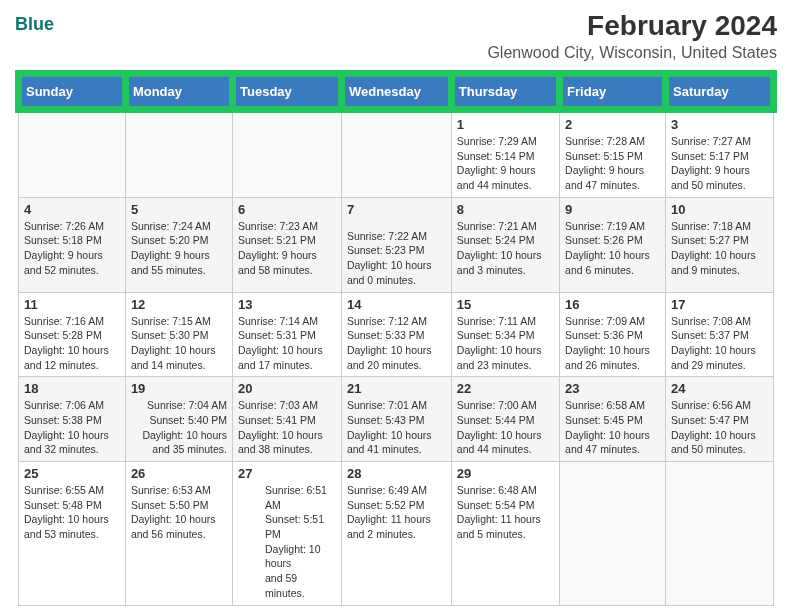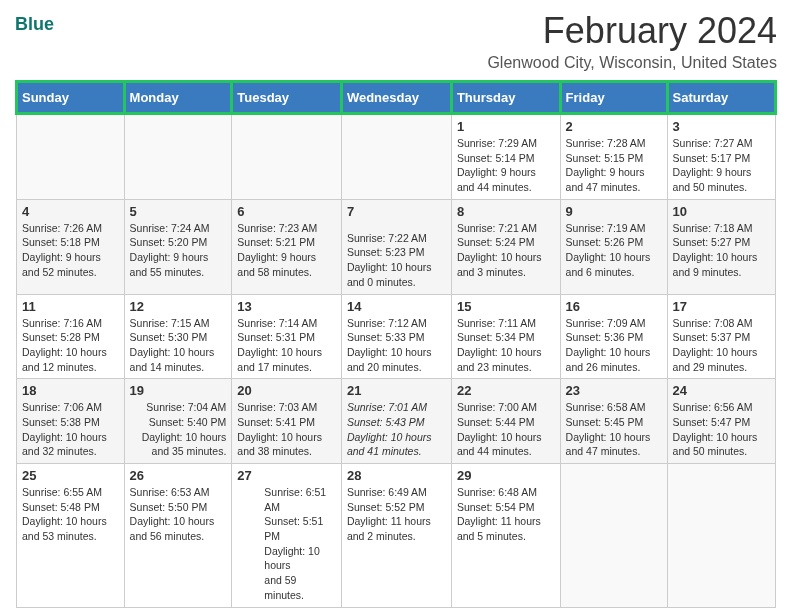--- a/index.html
+++ b/index.html
@@ -35,42 +35,42 @@
     }
     .logo-icon {
       width: 30px;
       height: 30px;
       margin-left: 2px;
     }
     .title-block {
       text-align: right;
     }
     .month-title {
-      font-size: 36px;
-      font-weight: normal;
+      font-size: 28px;
+      font-weight: bold;
       color: #333;
     }
     .location-title {
       font-size: 16px;
       color: #555;
       margin-top: 2px;
     }
     .calendar-table {
       width: 100%;
       border-collapse: collapse;
       font-size: 11px;
     }
     .calendar-table th {
       background-color: #3a7abf;
       color: #fff;
       padding: 7px 4px;
       text-align: left;
       font-size: 13px;
       font-weight: bold;
-      border: 3px solid #22c55e;
+      border: 7px solid #22c55e;
     }
     .calendar-table td {
       border: 1px solid #ccc;
       vertical-align: top;
       padding: 4px 5px;
       width: 113px;
       height: 80px;
       background: #fff;
     }
     .calendar-table tr:nth-child(even) td {
@@ -268,21 +268,21 @@
         </td>
         <td>
           <span class="day-number">20</span>
           <div class="day-info" style="white-space: pre-line;">Sunrise: 7:03 AM
 Sunset: 5:41 PM
 Daylight: 10 hours
 and 38 minutes.</div>
         </td>
         <td>
           <span class="day-number">21</span>
-          <div class="day-info" style="white-space: pre-line; font-style: italic;">Sunrise: 7:01 AM
+          <div class="day-info" style="white-space: pre-line;">Sunrise: 7:01 AM
 Sunset: 5:43 PM
 Daylight: 10 hours
 and 41 minutes.</div>
         </td>
         <td>
           <span class="day-number">22</span>
           <div class="day-info" style="white-space: pre-line;">Sunrise: 7:00 AM
 Sunset: 5:44 PM
 Daylight: 10 hours
 and 44 minutes.</div>

